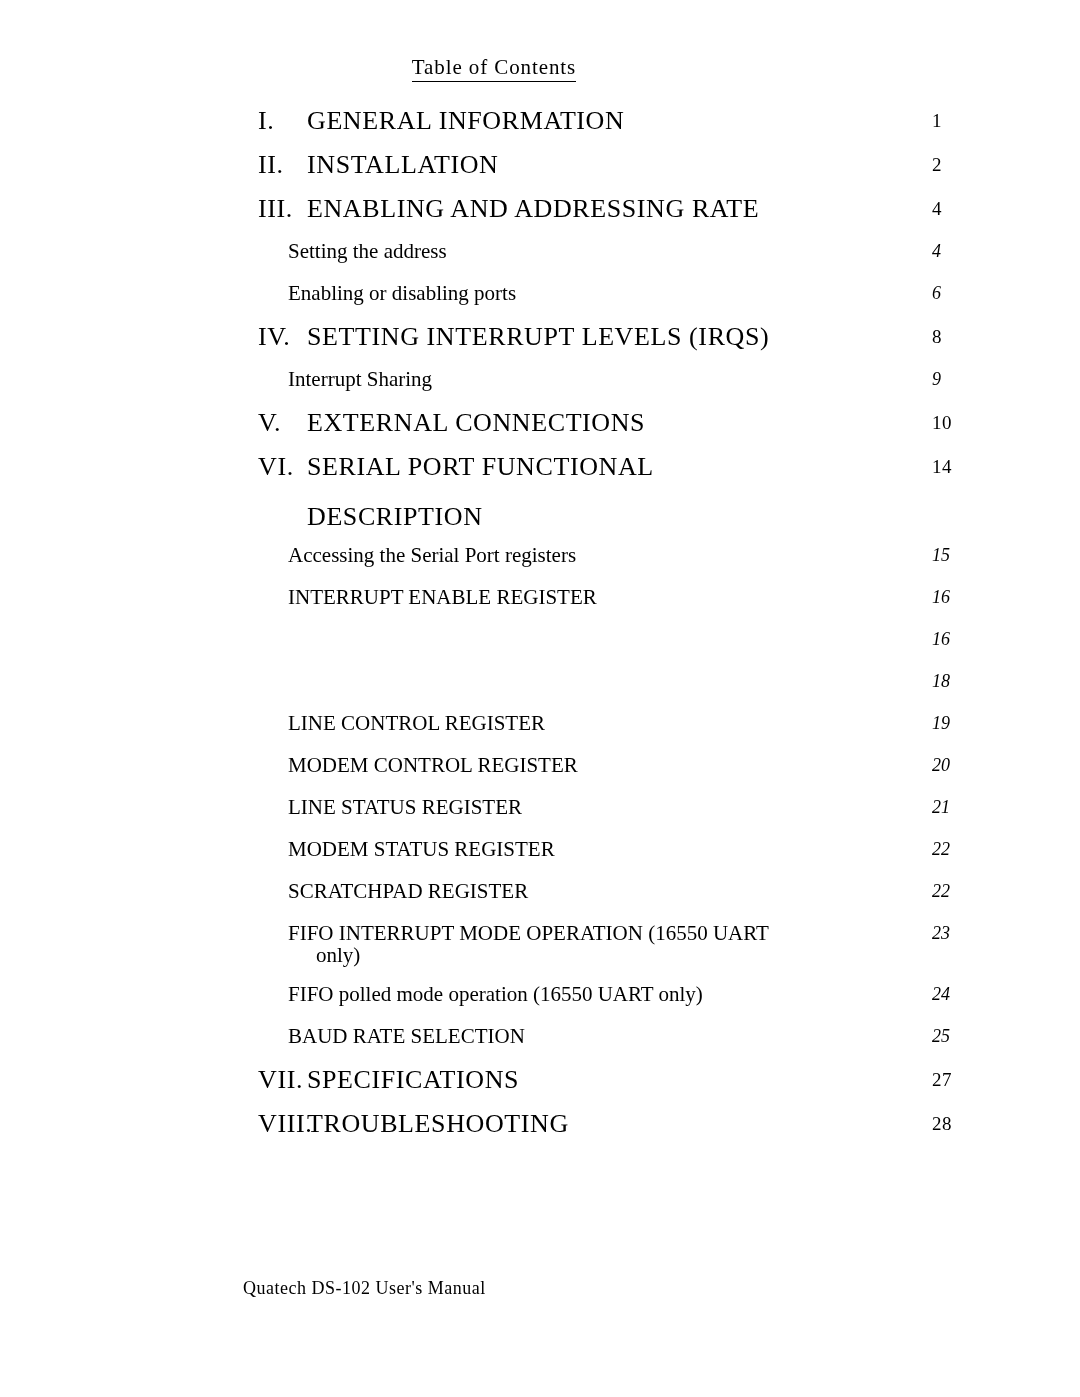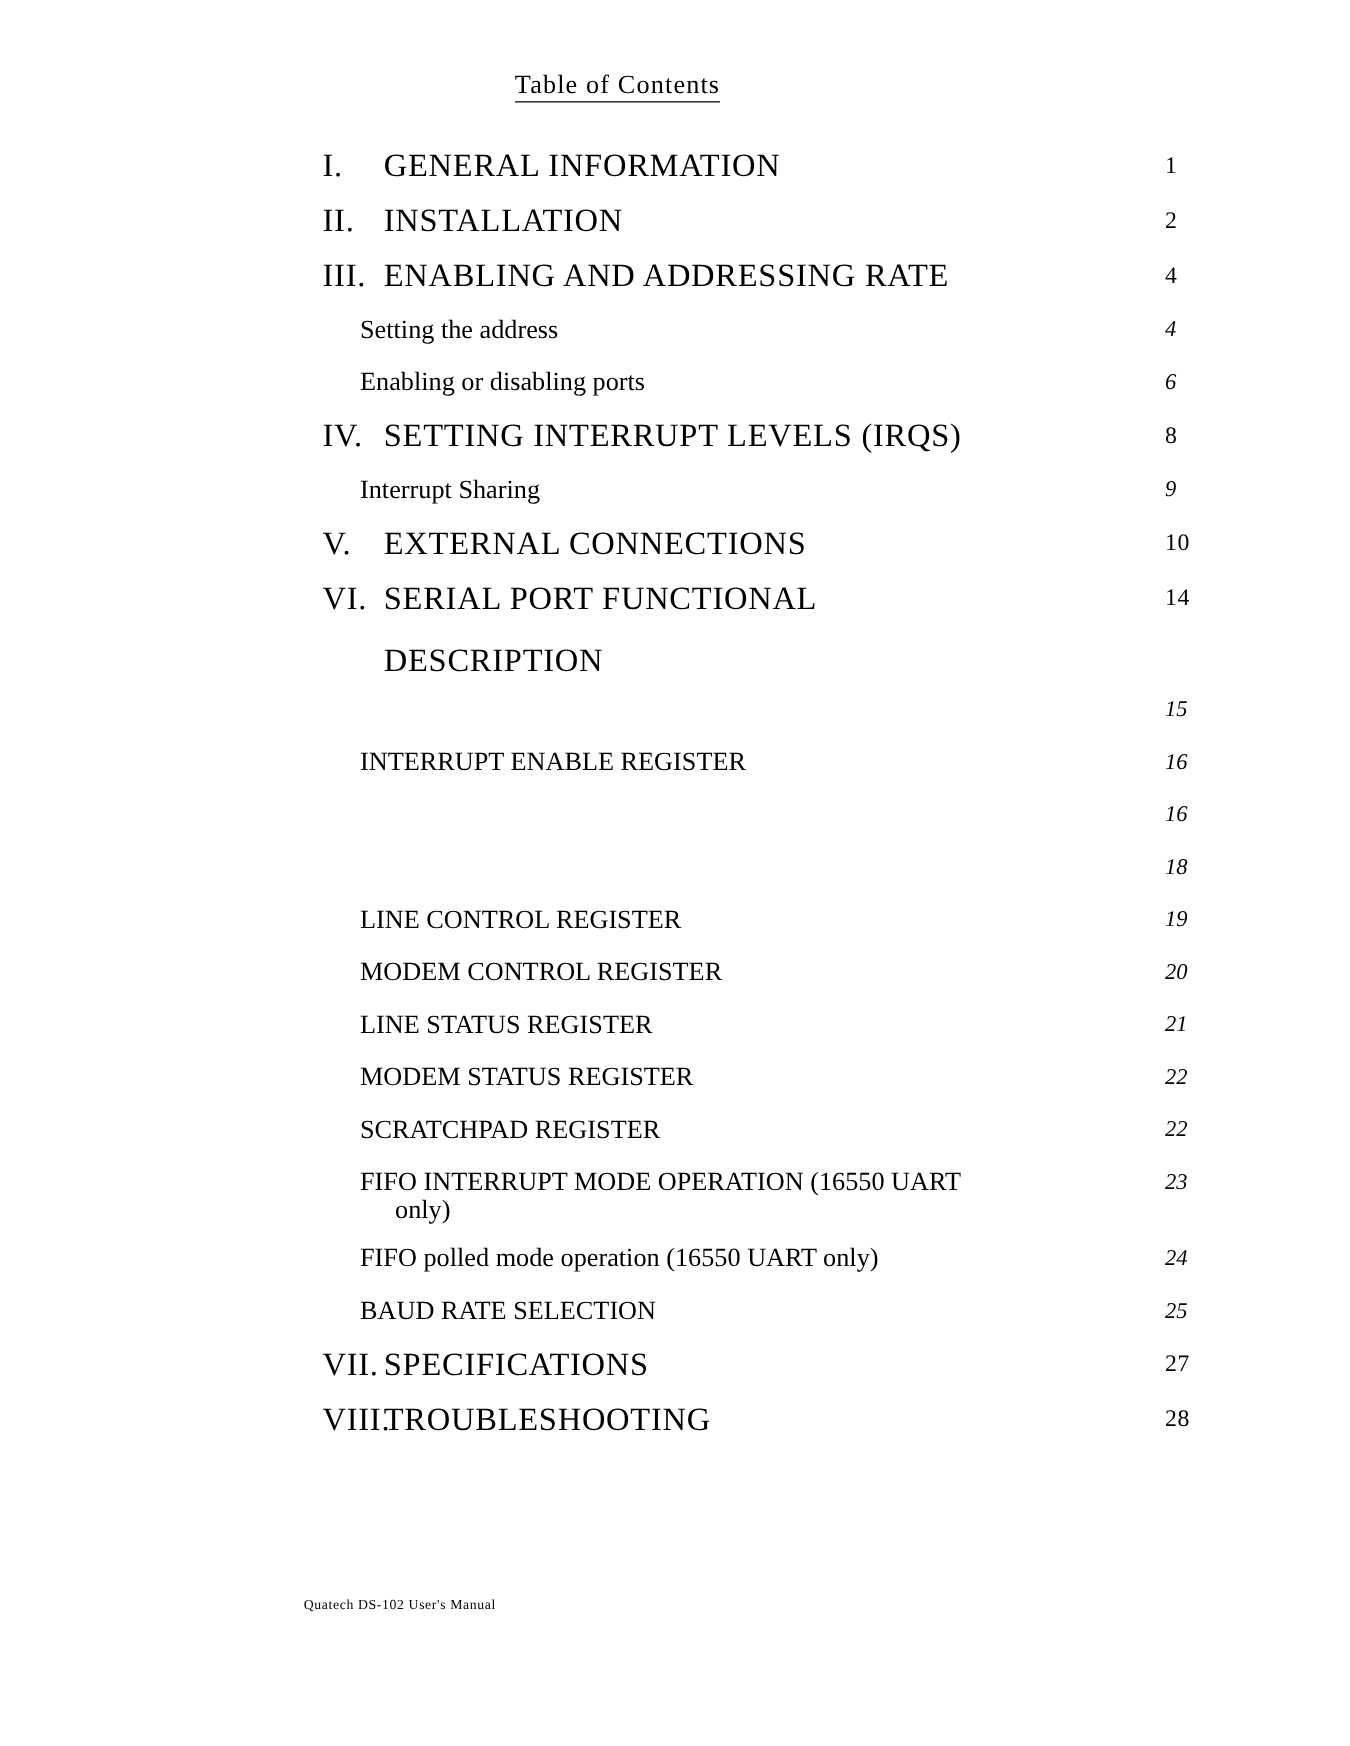--- a/index.html
+++ b/index.html
@@ -30,21 +30,21 @@
     font-size: 21px;
     letter-spacing: 0.9px;
     border-bottom: 1.6px solid #000;
     padding-bottom: 2px;
     line-height: 1.1;
   }
 
   
   .toc {
     position: absolute;
-    top: 120px;
+    top: 108px;
     left: 0;
     width: 1064px;
   }
 
   .toc-row {
     position: relative;
     display: block;
     width: 1080px;
   }
 
@@ -103,21 +103,21 @@
     display: block;
     padding-left: 28px;
   }
   .lvl2 .pageno { top: 2px; }
 
   
   .footer {
     position: absolute;
     top: 1278px;
     left: 243px;
-    font-size: 11px;
+    font-size: 18px;
     letter-spacing: 0.5px;
     line-height: 1.2;
     white-space: nowrap;
   }
 </style>
 </head>
 <body>
 
 <div class="page">
 
@@ -128,21 +128,21 @@
   <div class="toc" id="toc-list">
       <div class="toc-row lvl1"><span class="num">I.</span><span class="txt"><span>GENERAL INFORMATION</span></span><span class="pageno">1</span></div>
       <div class="toc-row lvl1"><span class="num">II.</span><span class="txt"><span>INSTALLATION</span></span><span class="pageno">2</span></div>
       <div class="toc-row lvl1"><span class="num">III.</span><span class="txt"><span>ENABLING AND ADDRESSING RATE</span></span><span class="pageno">4</span></div>
       <div class="toc-row lvl2"><span class="txt"><span>Setting the address</span></span><span class="pageno sub">4</span></div>
       <div class="toc-row lvl2"><span class="txt"><span>Enabling or disabling ports</span></span><span class="pageno sub">6</span></div>
       <div class="toc-row lvl1"><span class="num">IV.</span><span class="txt"><span>SETTING INTERRUPT LEVELS (IRQS)</span></span><span class="pageno">8</span></div>
       <div class="toc-row lvl2"><span class="txt"><span>Interrupt Sharing</span></span><span class="pageno sub">9</span></div>
       <div class="toc-row lvl1"><span class="num">V.</span><span class="txt"><span>EXTERNAL CONNECTIONS</span></span><span class="pageno">10</span></div>
       <div class="toc-row lvl1"><span class="num">VI.</span><span class="txt"><span>SERIAL PORT FUNCTIONAL</span><span class="cont">DESCRIPTION</span></span><span class="pageno">14</span></div>
-      <div class="toc-row lvl2"><span class="pageno sub">15</span></div>
+      <div class="toc-row lvl2"><span class="txt"><span>Accessing the Serial Port registers</span></span><span class="pageno sub">15</span></div>
       <div class="toc-row lvl2"><span class="txt"><span>INTERRUPT ENABLE REGISTER</span></span><span class="pageno sub">16</span></div>
       <div class="toc-row lvl2"><span class="pageno sub">16</span></div>
       <div class="toc-row lvl2"><span class="pageno sub">18</span></div>
       <div class="toc-row lvl2"><span class="txt"><span>LINE CONTROL REGISTER</span></span><span class="pageno sub">19</span></div>
       <div class="toc-row lvl2"><span class="txt"><span>MODEM CONTROL REGISTER</span></span><span class="pageno sub">20</span></div>
       <div class="toc-row lvl2"><span class="txt"><span>LINE STATUS REGISTER</span></span><span class="pageno sub">21</span></div>
       <div class="toc-row lvl2"><span class="txt"><span>MODEM STATUS REGISTER</span></span><span class="pageno sub">22</span></div>
       <div class="toc-row lvl2"><span class="txt"><span>SCRATCHPAD REGISTER</span></span><span class="pageno sub">22</span></div>
       <div class="toc-row lvl2"><span class="txt"><span>FIFO INTERRUPT MODE OPERATION (16550  UART</span><span class="cont">only)</span></span><span class="pageno sub">23</span></div>
       <div class="toc-row lvl2"><span class="txt"><span>FIFO polled mode operation (16550  UART only)</span></span><span class="pageno sub">24</span></div>

